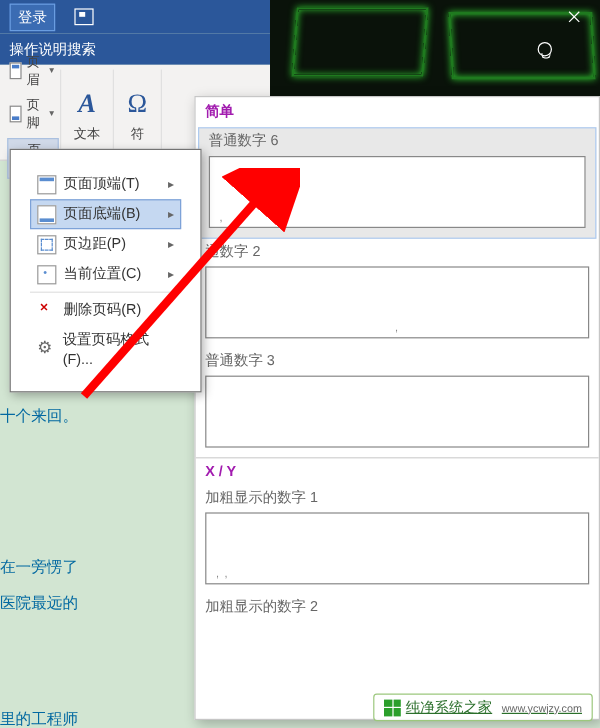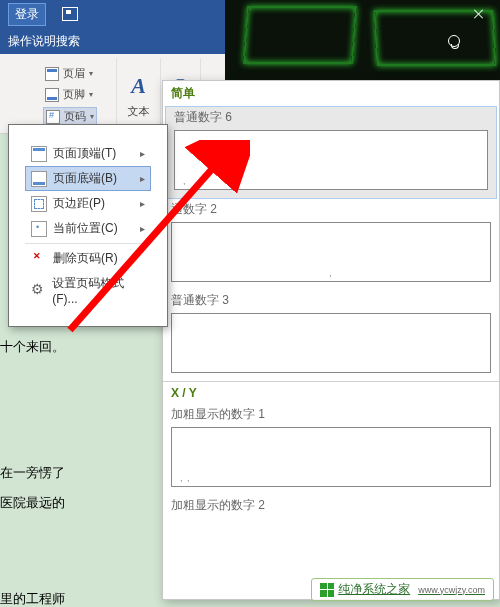--- a/index.html
+++ b/index.html
@@ -52,32 +52,32 @@
   .dd-ic.bottom::after { content: ""; position: absolute; bottom: 1px; left: 1px; right: 1px; height: 3px; background: #5a8dd0; }
   .dd-ic.margin::before { content: ""; position: absolute; top: 2px; bottom: 2px; left: 2px; right: 2px; border: 1px dashed #5a8dd0; }
   .dd-ic.pos::after { content: "•"; position: absolute; left: 4px; top: 0px; color: #5a8dd0; }
   .dd-ic.format { border: none; background: none; }
   .dd-ic.format::after { content: "⚙"; position: absolute; left: 0; top: -2px; font-size: 14px; color: #666; }
   .dd-ic.remove { border: none; background: none; }
   .dd-ic.remove::after { content: "✕"; position: absolute; left: 2px; top: 0; color: #c00; font-weight: bold; }
 
   
   .gallery { position: absolute; left: 162px; top: 80px; right: 0; height: 520px; background: #fff; border: 1px solid #c6c6c6; box-shadow: 2px 3px 10px rgba(0,0,0,0.25); font-size: 12px; color: #555; overflow: hidden; z-index: 4; }
-  .gallery .section-title { font-weight: bold; color: #4d7c0f; padding: 4px 8px; }
+  .gallery .section-title { font-weight: bold; color: #a21caf; padding: 4px 8px; }
   .gallery .divider { border-top: 1px solid #d0d0d0; }
   .gallery .option { padding: 2px 8px 8px 8px; }
   .gallery .option.selected { background: #e8e8e8; border: 1px solid #aecbf0; margin: 0 2px; }
   .gallery .option .label { color: #666; margin-bottom: 4px; }
   .gallery .preview { background: #fff; border: 1px solid #888; height: 60px; position: relative; }
   .gallery .preview span { position: absolute; bottom: 3px; font-size: 9px; color: #888; letter-spacing: 1px; }
   .gallery .preview.left span { left: 8px; }
   .gallery .preview.center span { left: 50%; transform: translateX(-50%); }
 
   
-  .doctext { position: absolute; left: 0; font-size: 13px; color: #000000; }
+  .doctext { position: absolute; left: 0; font-size: 13px; color: #0369a1; }
 
   
   .red-arrow { position: absolute; z-index: 20; pointer-events: none; }
 
   
   .photo { position: absolute; left: 225px; top: 0; right: 0; height: 80px; background: #0a120a; overflow: hidden; }
   .photo .glow { position: absolute; border: 2px solid #1f7a1f; box-shadow: 0 0 6px #2fbf2f, inset 0 0 6px #2fbf2f; }
 
   
   .watermark { position: absolute; right: 6px; bottom: 6px; background: rgba(255,255,255,0.8); border: 1px solid #9cc77d; border-radius: 3px; font-size: 12px; color: #2b6f2b; padding: 2px 8px; display: flex; align-items: center; gap: 4px; z-index: 30; text-decoration: underline; }
@@ -111,21 +111,21 @@
 <div class="subbar">
   <span>操作说明搜索</span>
   <span class="spacer"></span>
   <div class="share">
     <span class="ic"></span>
     <span>共享</span>
   </div>
 </div>
 
 <div class="ribbon">
-  <div class="col small-list" style="width:80px;margin-left:37px;">
+  <div class="col small-list" style="width:51px;">
     <div class="small-item">
       <span class="small-ic header"></span>
       <span>页眉</span>
       <span class="caret">▾</span>
     </div>
     <div class="small-item">
       <span class="small-ic footer"></span>
       <span>页脚</span>
       <span class="caret">▾</span>
     </div>

